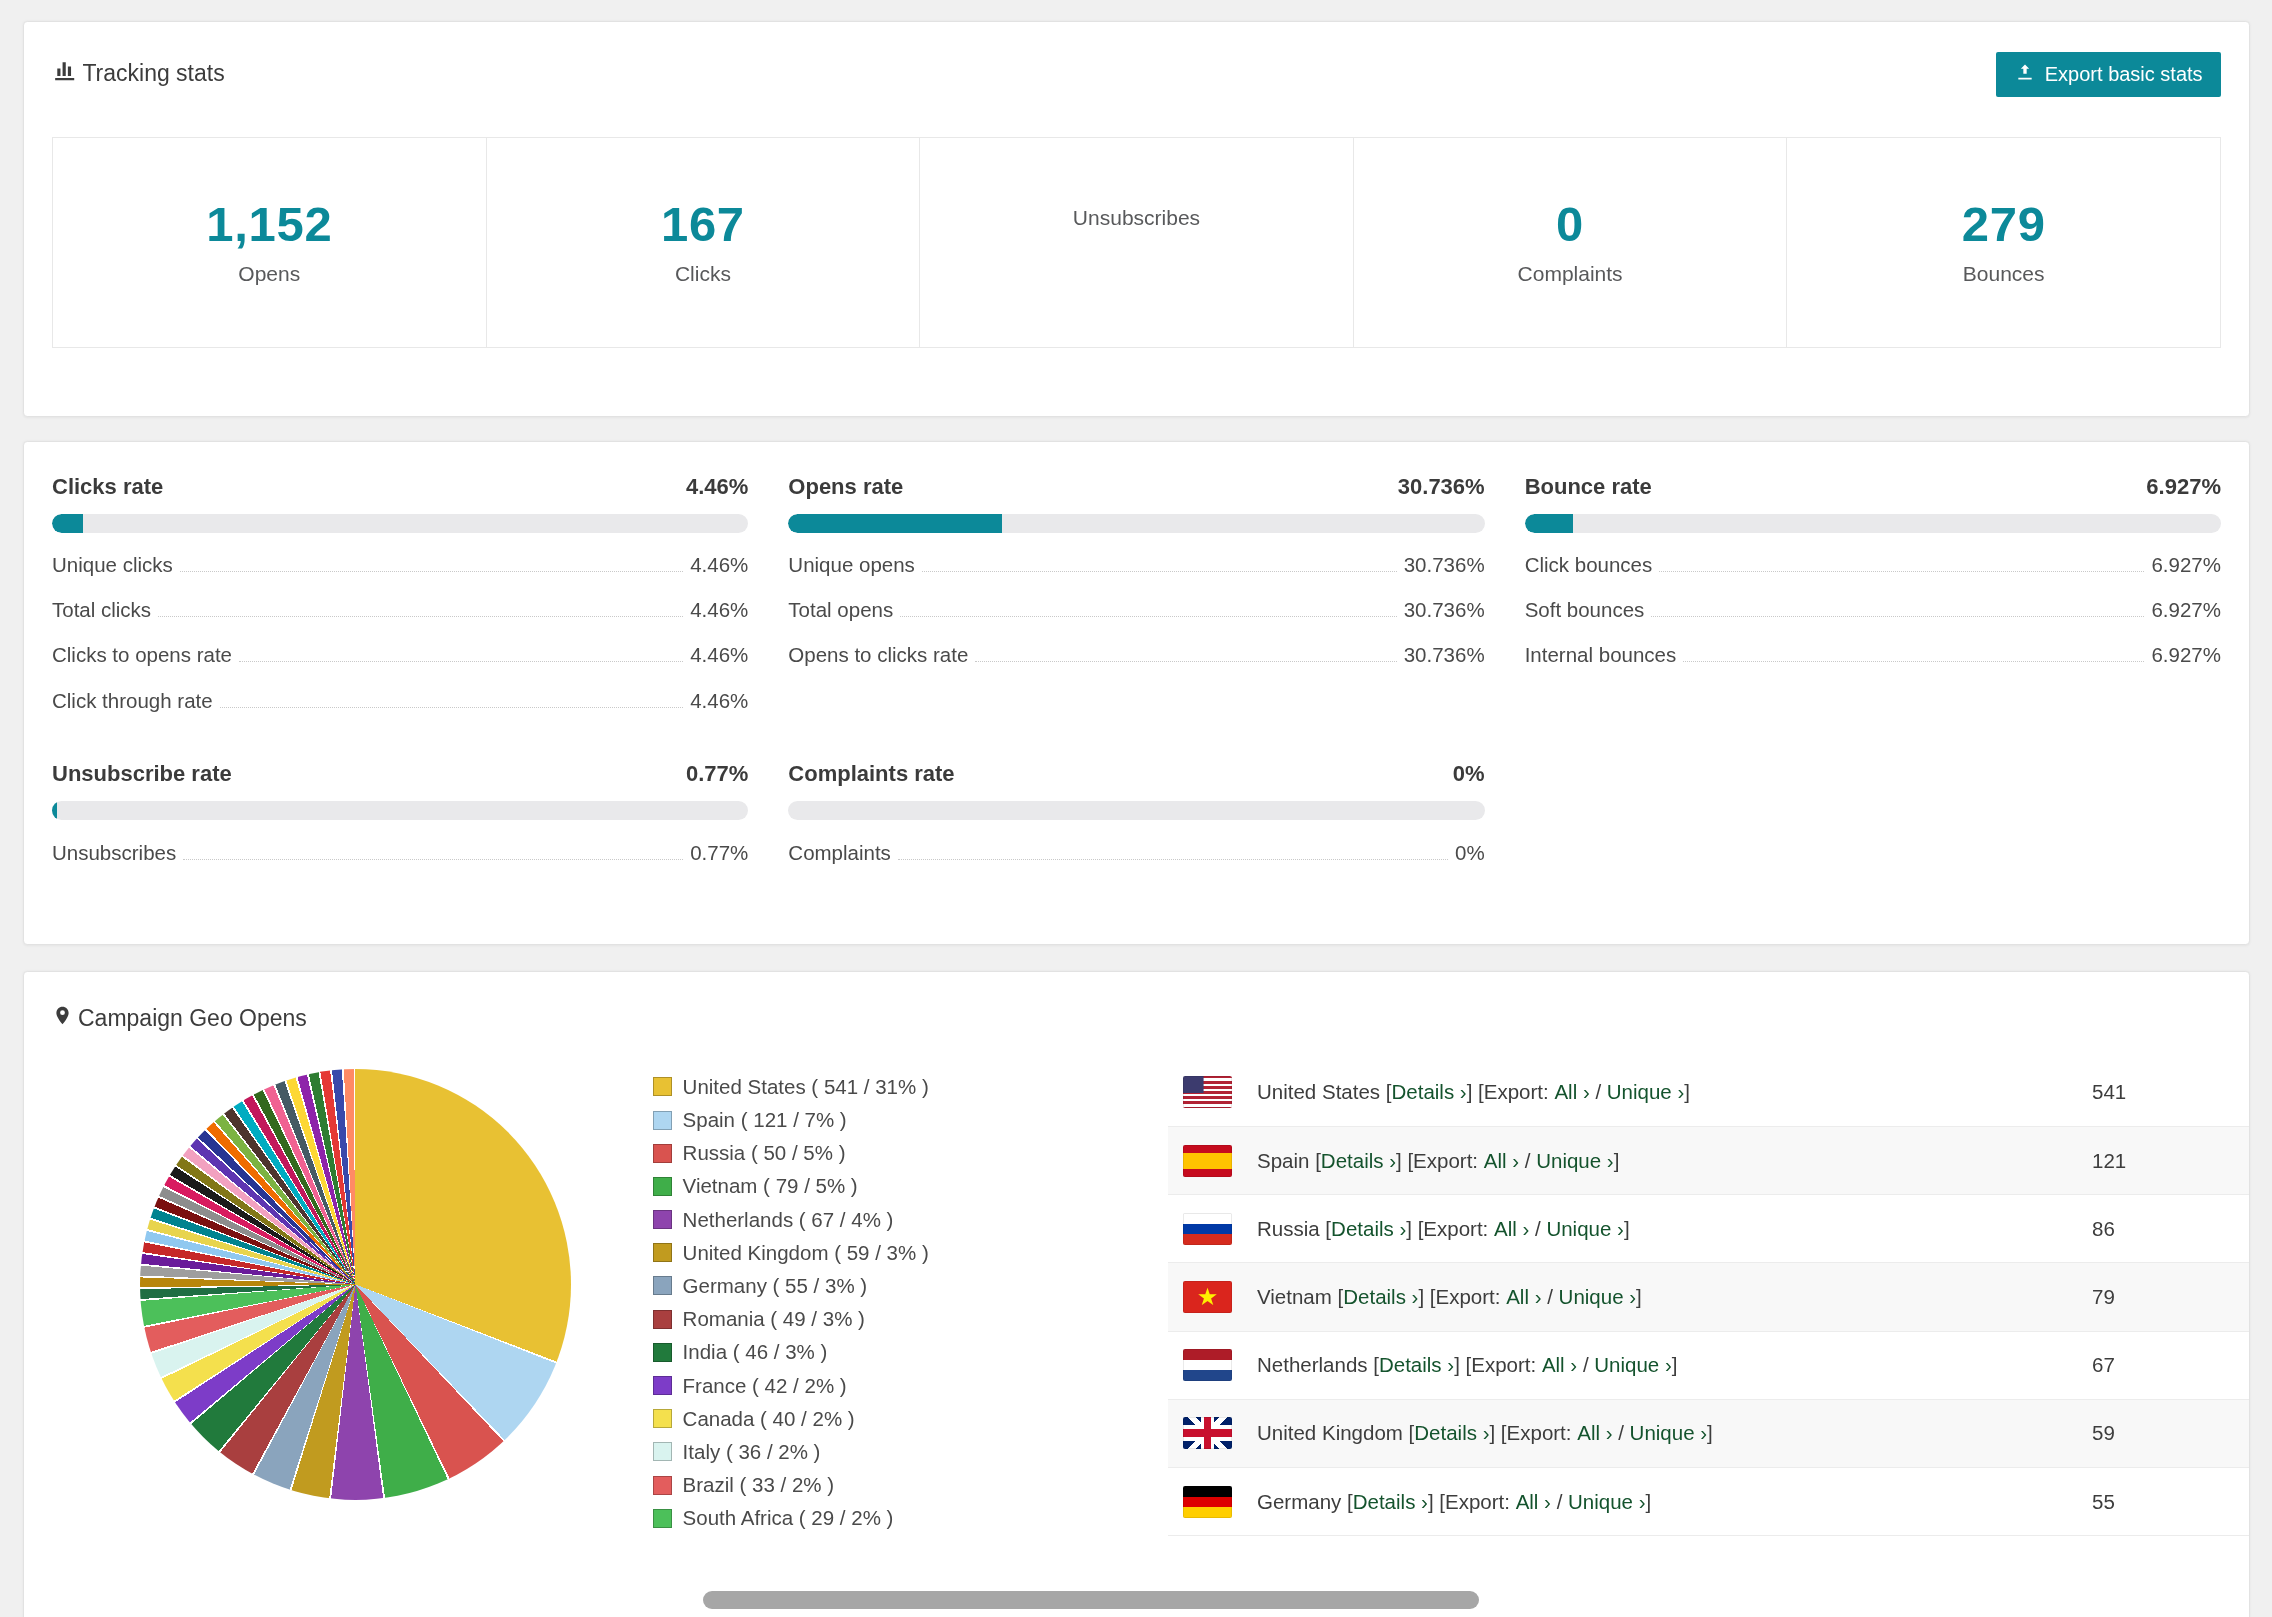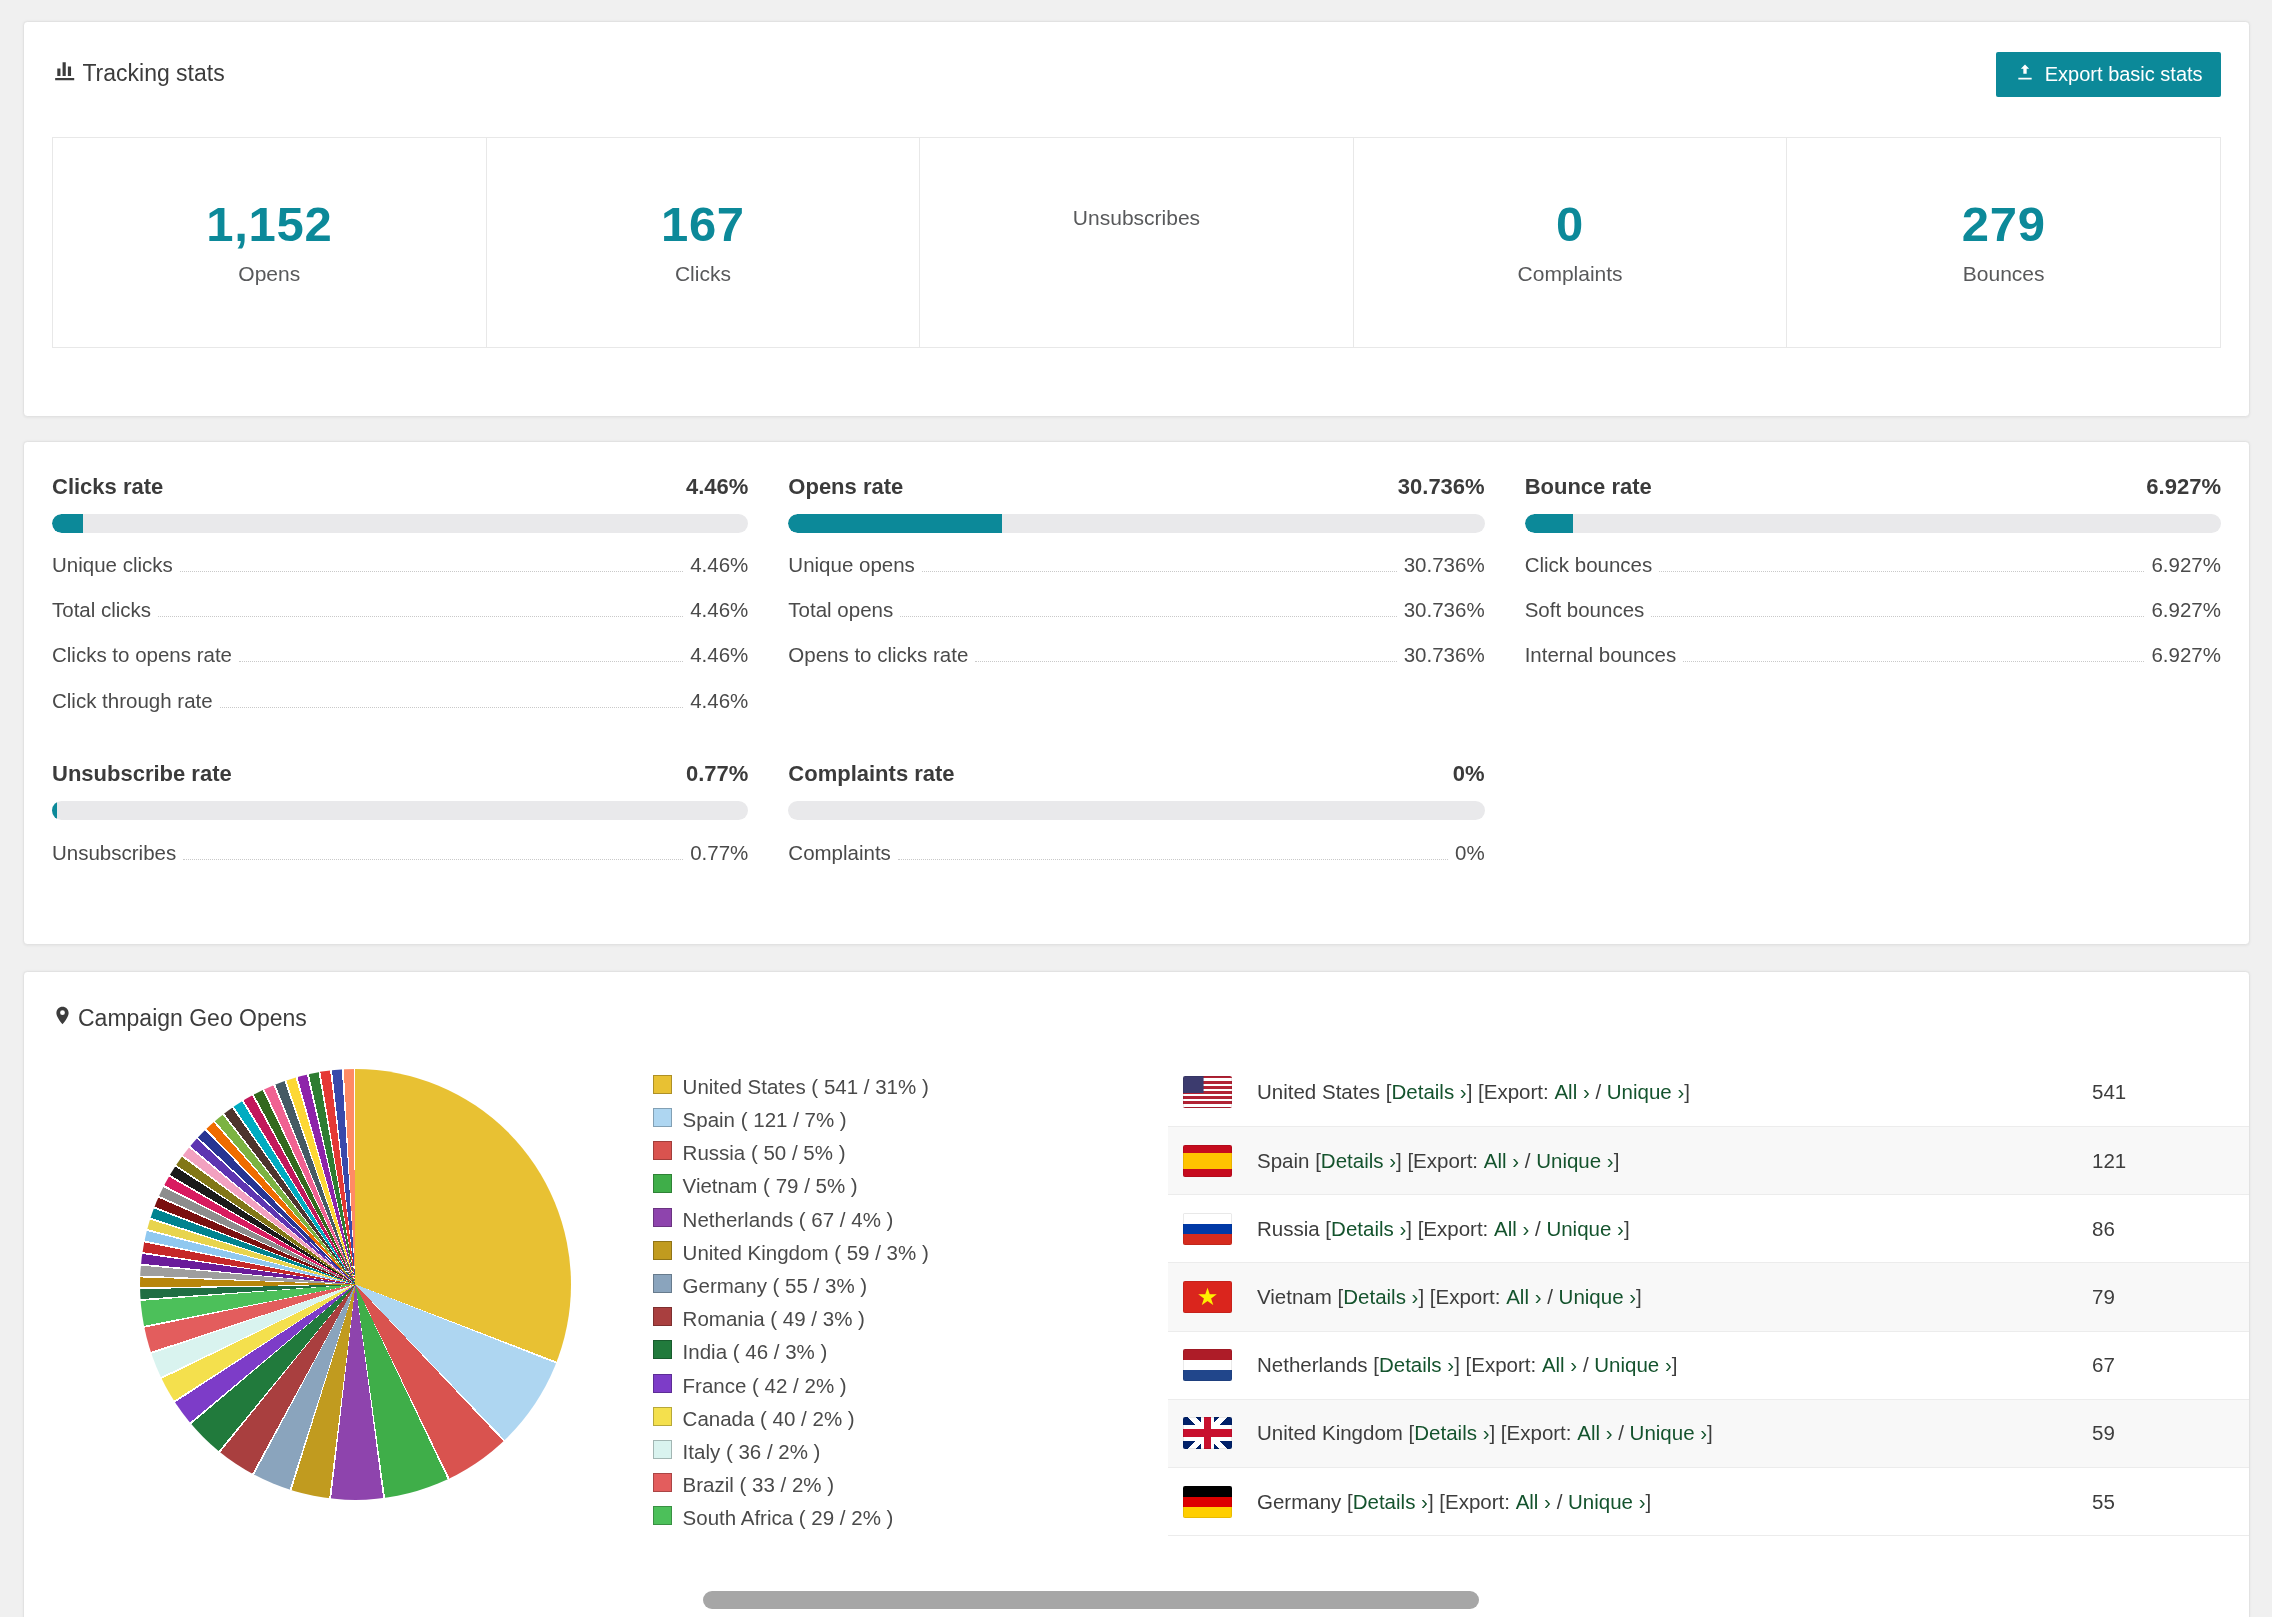--- a/index.html
+++ b/index.html
@@ -29,21 +29,21 @@
     font-weight:bold; font-size:22px; color:#3b3b3b; }
   .progress { height:19px; background:#e9e9eb; border-radius:10px; margin:14px 0 10px; overflow:hidden; }
   .progress-fill { height:100%; background:#0c8999; border-radius:10px 0 0 10px; }
   .rate-row { display:flex; font-size:20.5px; color:#4a4a4a; padding:10.6px 0; align-items:baseline; }
   .leader { flex:1; margin:0 7px 5px; align-self:flex-end; height:0; border-bottom:1.4px dotted #c9c9c9; }
 
   #card-geo { margin-top:25.4px; min-height:656px; }
   .geo-body { display:flex; align-items:flex-start; padding-left:28px; }
   .pie { width:431px; height:431px; border-radius:50%; margin:34px 0 0 88px; flex:0 0 auto; }
   .legend { list-style:none; margin:40px 0 0 82px; padding:0; font-size:20.5px; color:#4a4a4a; flex:0 0 auto; }
-  .legend-item { display:flex; align-items:flex-start; margin-bottom:9.2px; }
+  .legend-item { display:flex; align-items:center; margin-bottom:9.2px; }
   .legend-swatch { width:19px; height:19px; border:1.4px solid rgba(0,0,0,.25); margin-right:10.6px; flex:0 0 auto; }
   .geo-table { margin-left:auto; width:1081px; margin-top:24px; font-size:20.5px; color:#3d3d3d; }
   .geo-table-head { display:flex; align-items:center; padding:24px 0 21px; border-bottom:1.4px solid #e4e4e4; color:#333; }
   .head-country { margin-left:85px; flex:1; }
   .head-total { width:157px; }
   .geo-row { display:flex; align-items:center; padding:17.6px 0; border-bottom:0.7px solid #ececec; }
   .geo-rows .geo-row:nth-child(even) { background:#f8f8f8; }
   .cell-country { flex:1; display:flex; align-items:center; }
   .cell-total { width:157px; }
   .link { color:#14532d; text-decoration:none; cursor:pointer; }

